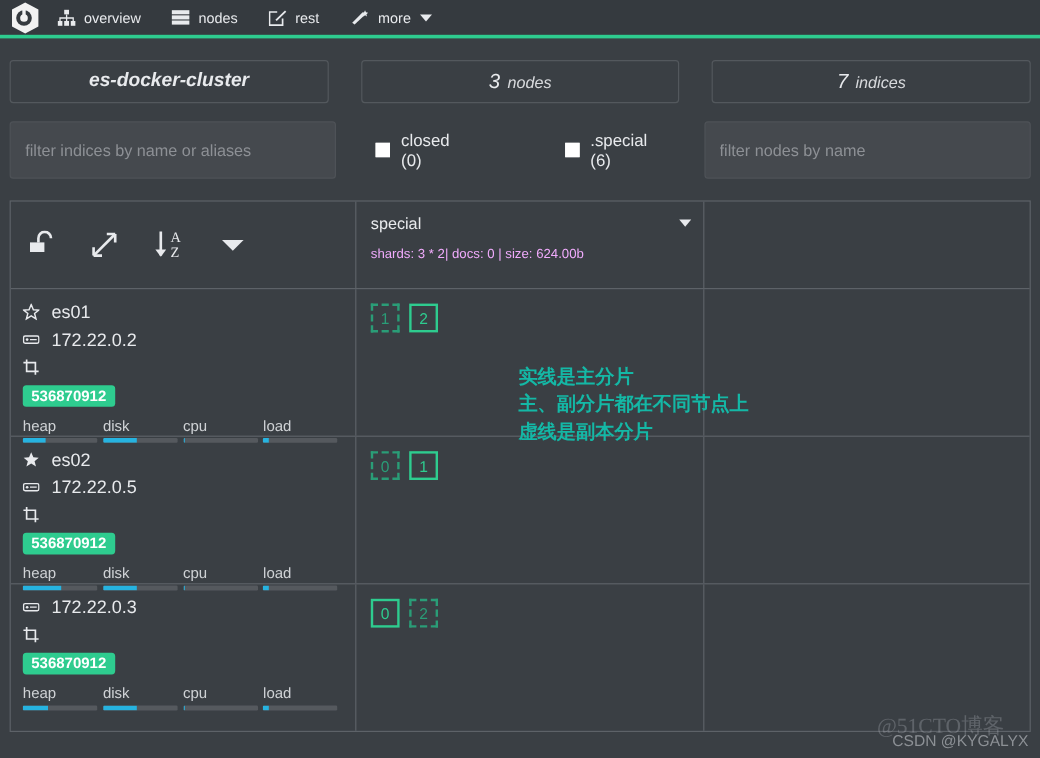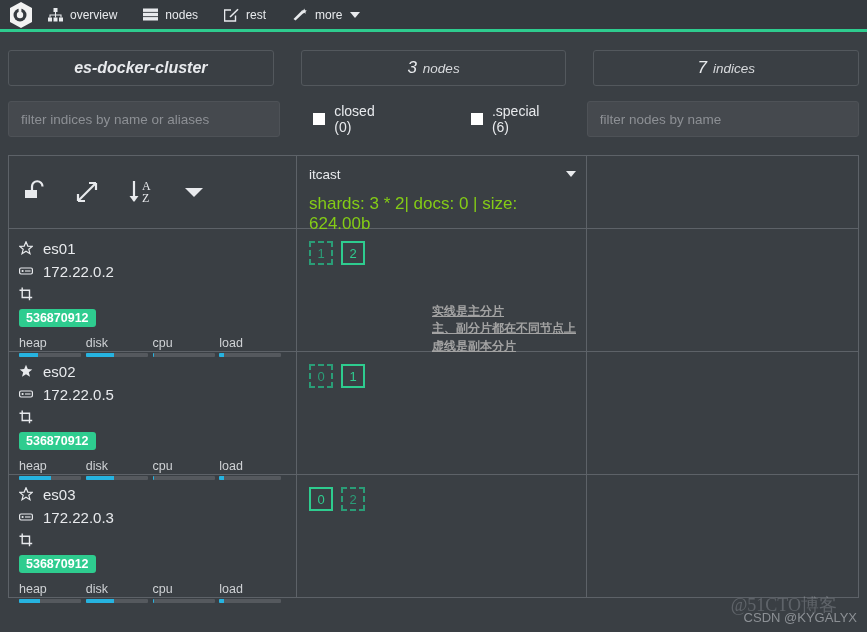--- a/index.html
+++ b/index.html
@@ -63,21 +63,21 @@
 
   
   .filter-row {
     display: flex;
     padding: 15px 8px 0 8px;
     gap: 27px;
     align-items: center;
   }
   .filter-input {
     flex: 1;
-    height: 36px;
+    height: 48px;
     background: #45494e;
     border: 1px solid #4e5257;
     border-radius: 3px;
     color: #8d9095;
     font-size: 13.5px;
     padding: 16px 12px;
     font-family: "Liberation Sans", sans-serif;
     outline: none;
   }
   .filter-input::placeholder { color: #8d9095; }
@@ -122,21 +122,21 @@
     padding-left: 14px;
   }
   .tool-btn { cursor: pointer; display: flex; align-items: center; }
 
   .index-head {
     padding: 11px 12px 0 12px;
     position: relative;
     height: 100%;
   }
   .index-name { color: #e8eaed; font-size: 13.5px; margin-bottom: 6px; }
-  .index-meta { color: #84cc16; font-size: 17px; margin-top: 12px; }
+  .index-meta { color: #f0abfc; font-size: 11px; margin-top: 12px; }
   .index-caret {
     position: absolute; top: 15px; right: 10px;
     width: 0; height: 0;
     border-left: 5px solid transparent;
     border-right: 5px solid transparent;
     border-top: 6px solid #e8eaed;
     cursor: pointer;
   }
 
   
@@ -183,27 +183,26 @@
     font-size: 13px;
     cursor: pointer;
   }
   .shard.primary { border: 2px solid #2ecc8f; }
   .shard.replica { border: 2px dashed #2a9d77; color: #2a9d77; }
 
   
   .annotation {
     position: absolute;
     left: 432px; top: 303px;
-    color: #a3a3a3;
+    color: #14b8a6;
     font-weight: bold;
-    font-size: 12px;
+    font-size: 16px;
     line-height: 1.45;
     white-space: nowrap;
     pointer-events: none;
-    text-decoration: underline;
   }
   
   .watermark {
     position: absolute;
     right: 10px; bottom: 7px;
     color: #8c9095;
     font-size: 13px;
     pointer-events: none;
   }
   .watermark .ghost {
@@ -332,21 +331,21 @@
         <span class="tool-btn">
           <svg width="22" height="14" viewBox="0 0 22 14">
             <path d="M2 3 L20 3 L11 12 Z" fill="#e8eaed"></path>
           </svg>
         </span>
       </div>
     </div>
 
     <div class="col-index">
       <div class="index-head">
-        <div class="index-name">itcast</div>
+        <div class="index-name">special</div>
         <div class="index-meta">shards: 3 * 2| docs: 0 | size: 624.00b</div>
         <span class="index-caret"></span>
       </div>
     </div>
 
     <div class="col-empty"></div>
   </div>
 
   <div class="grid-row">
     <div class="col-node">
@@ -478,28 +477,20 @@
         <div class="shard replica">0</div>
         <div class="shard primary">1</div>
       </div>
     </div>
     <div class="col-empty"></div>
   </div>
 
   <div class="grid-row">
     <div class="col-node">
       <div class="node-cell">
-        <div class="node-line">
-          <span class="ic">
-            <svg width="14" height="14" viewBox="0 0 14 14">
-              <path d="M7 0.8 L8.8 5.1 L13.3 5.4 L9.8 8.3 L11 12.7 L7 10.2 L3 12.7 L4.2 8.3 L0.7 5.4 L5.2 5.1 Z" fill="none" stroke="#e8eaed" stroke-width="1.2"></path>
-            </svg>
-          </span>
-          <span>es03</span>
-        </div>
         <div class="node-line">
           <span class="ic">
             <svg width="14" height="12" viewBox="0 0 14 12">
               <rect x="0.6" y="3" width="12.8" height="6" rx="1.4" fill="none" stroke="#e8eaed" stroke-width="1.2"></rect>
               <circle cx="3.6" cy="6" r="1.1" fill="#e8eaed"></circle>
               <path d="M6 6 L11.6 6" stroke="#e8eaed" stroke-width="1.1"></path>
             </svg>
           </span>
           <span>172.22.0.3</span>
         </div>

